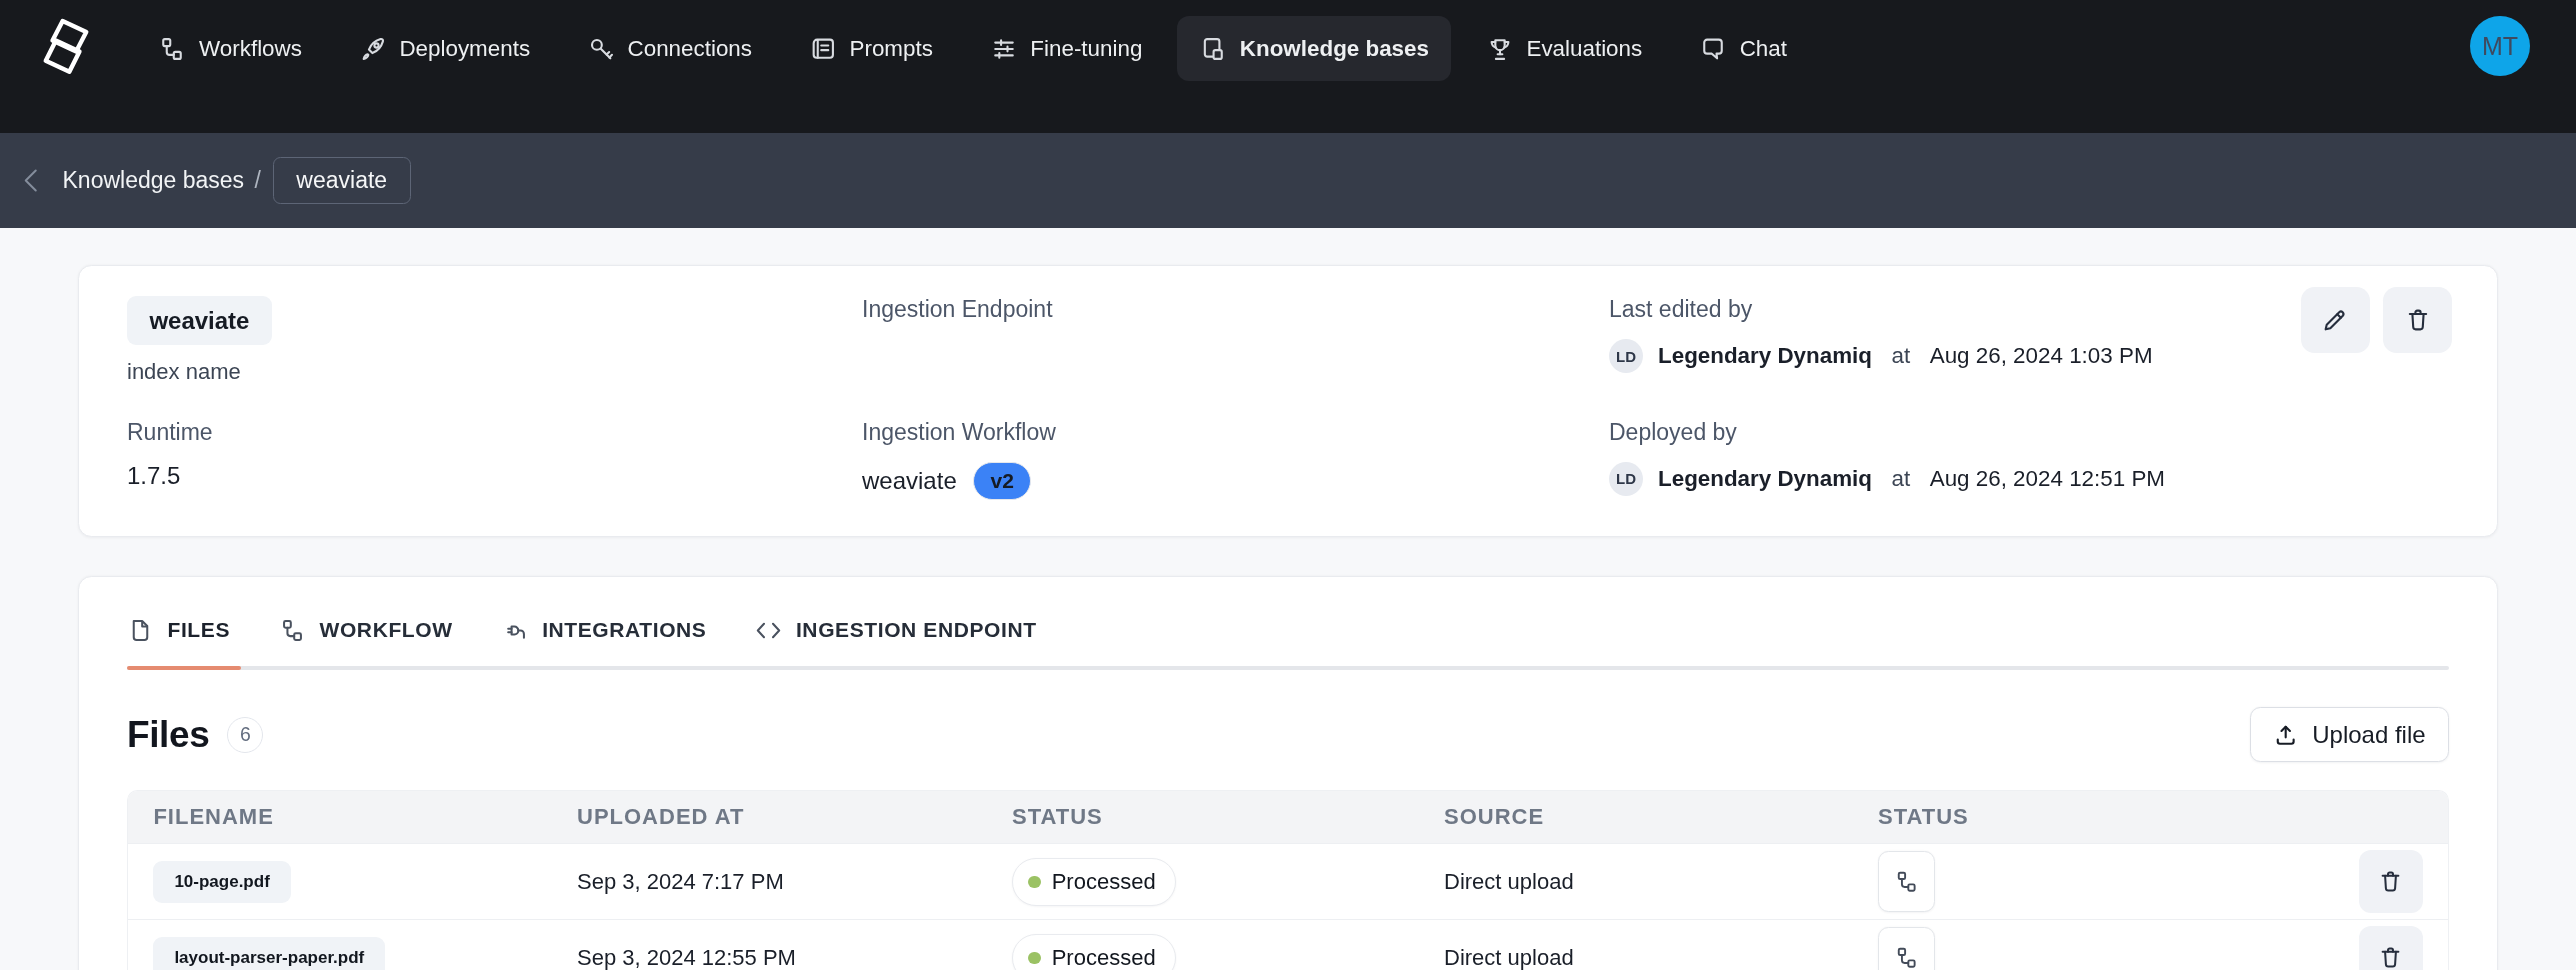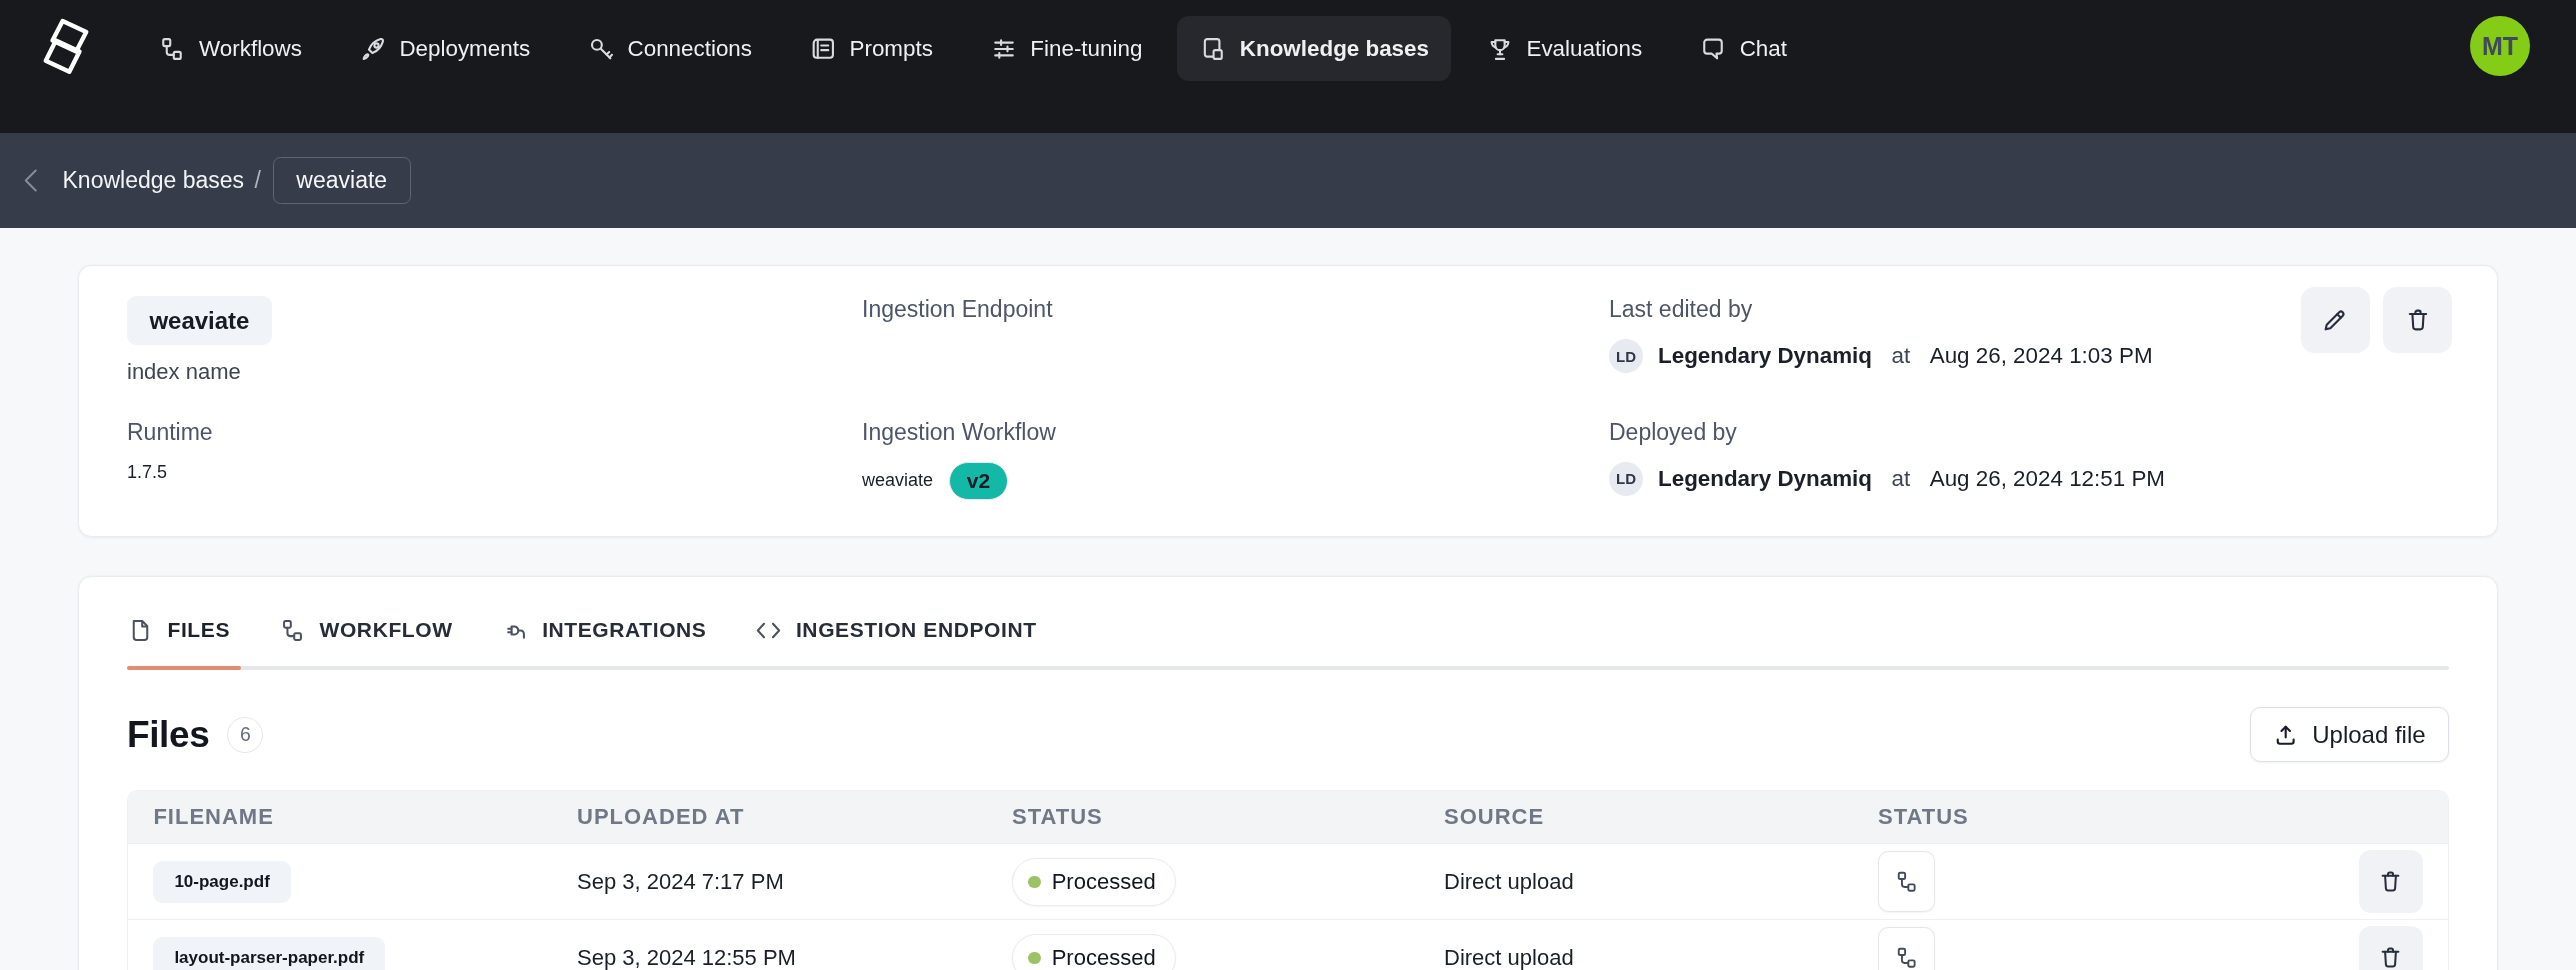--- a/index.html
+++ b/index.html
@@ -9,51 +9,51 @@
 
   
   .topnav { height:133px; background:#17191d; display:flex; align-items:flex-start; padding:16px 46px 0 39px; }
   .logo { width:54px; height:60px; margin-right:43px; color:#ffffff; cursor:pointer; }
   .nav-items { display:flex; align-items:center; gap:12px; flex:1; }
   .nav-item { display:flex; align-items:center; gap:12.7px; padding:18.7px 22.4px; border-radius:12px;
               color:#eef0f2; font-size:22.4px; cursor:pointer; white-space:nowrap; }
   .nav-item .nav-ic { width:28px; height:28px; color:#d8dbe0; }
   .nav-item.active { background:#26282e; }
   .nav-item.active .nav-lbl { font-weight:700; }
-  .avatar { width:60px; height:60px; border-radius:50%; background:#84cc16; color:#3f4a5f;
-            font-weight:700; font-size:25px; display:flex; align-items:center; justify-content:center; cursor:pointer; }
+  .avatar { width:60px; height:60px; border-radius:50%; background:#0ea5e9; color:#3f4a5f;
+            font-weight:400; font-size:25px; display:flex; align-items:center; justify-content:center; cursor:pointer; }
 
   
   .breadcrumb-bar { height:95px; background:#363c49; display:flex; align-items:center; padding:0 30px 0 10.5px; color:#f2f4f6; font-size:23px; }
   .back-btn { background:none; border:none; color:#848d9c; width:43px; height:45px; display:flex; align-items:center; justify-content:center; cursor:pointer; }
   .back-btn svg { width:30px; height:39px; }
   .bc-parent { margin-left:9px; cursor:pointer; }
   .bc-sep { margin:0 12px 0 10.5px; color:#aeb5c0; }
   .bc-chip { border:1.5px solid #5d6576; border-radius:7.5px; padding:9px 22.4px; color:#f6f7f8; }
 
   
   .content { padding:37px 78px 0; }
   .card { background:#fff; border:1.5px solid #e9ebef; border-radius:13.5px; box-shadow:0 0.7px 3px rgba(18,28,48,.05); }
 
   
   .overview-card { position:relative; padding:30px 48px 36px; display:grid;
                    grid-template-columns:735px 747px 1fr; row-gap:34px; }
   .field-label { font-size:23px; color:#4c5668; margin-bottom:16.4px; }
   .name-chip { display:inline-block; background:#f0f3f7; border-radius:9px; padding:10.5px 22.4px;
                font-weight:700; font-size:24px; color:#161b24; }
   .sub-label { font-size:22px; color:#3c4554; margin-top:13.5px; }
-  .field-value { font-size:18px; color:#1a1f29; }
+  .field-value { font-size:24px; color:#1a1f29; }
   .endpoint-row { display:flex; align-items:center; gap:18px; }
   .endpoint-value { font-size:19.4px; letter-spacing:-0.1px; white-space:nowrap; color:#161b24; }
   .icon-chip-btn { width:54px; height:48px; background:#eef1f6; border:none; border-radius:10.5px;
                    display:flex; align-items:center; justify-content:center; color:#323b4c; cursor:pointer; flex:0 0 auto; }
   .icon-chip-btn svg { width:24px; height:24px; }
   .workflow-row { display:flex; align-items:center; gap:16.4px; }
   .version-pill { border:1.5px solid #e6e8ec; border-radius:747px; padding:6px 16.4px; font-weight:700;
-                  font-size:21px; color:#161b24; background:#14b8a6; }
+                  font-size:21px; color:#161b24; background:#3b82f6; }
   .person-row { display:flex; align-items:center; gap:15px; font-size:22.4px; color:#1a1f29; white-space:nowrap; }
   .mini-avatar { width:34px; height:34px; border-radius:50%; background:#e7eaf0; color:#2e3748;
                  font-size:15px; font-weight:700; display:flex; align-items:center; justify-content:center; flex:0 0 auto;text-align:center; }
   .person-name { font-weight:700; }
   .at-word { color:#3c4554; margin:0 4.5px; }
   .card-actions { position:absolute; top:21px; right:45px; display:flex; gap:13.5px; }
   .action-btn { width:69px; height:66px; border:none; border-radius:13.5px; background:#f0f2f6; color:#262e3d;
                 display:flex; align-items:center; justify-content:center; cursor:pointer; }
   .action-btn svg { width:28px; height:28px; }
 

